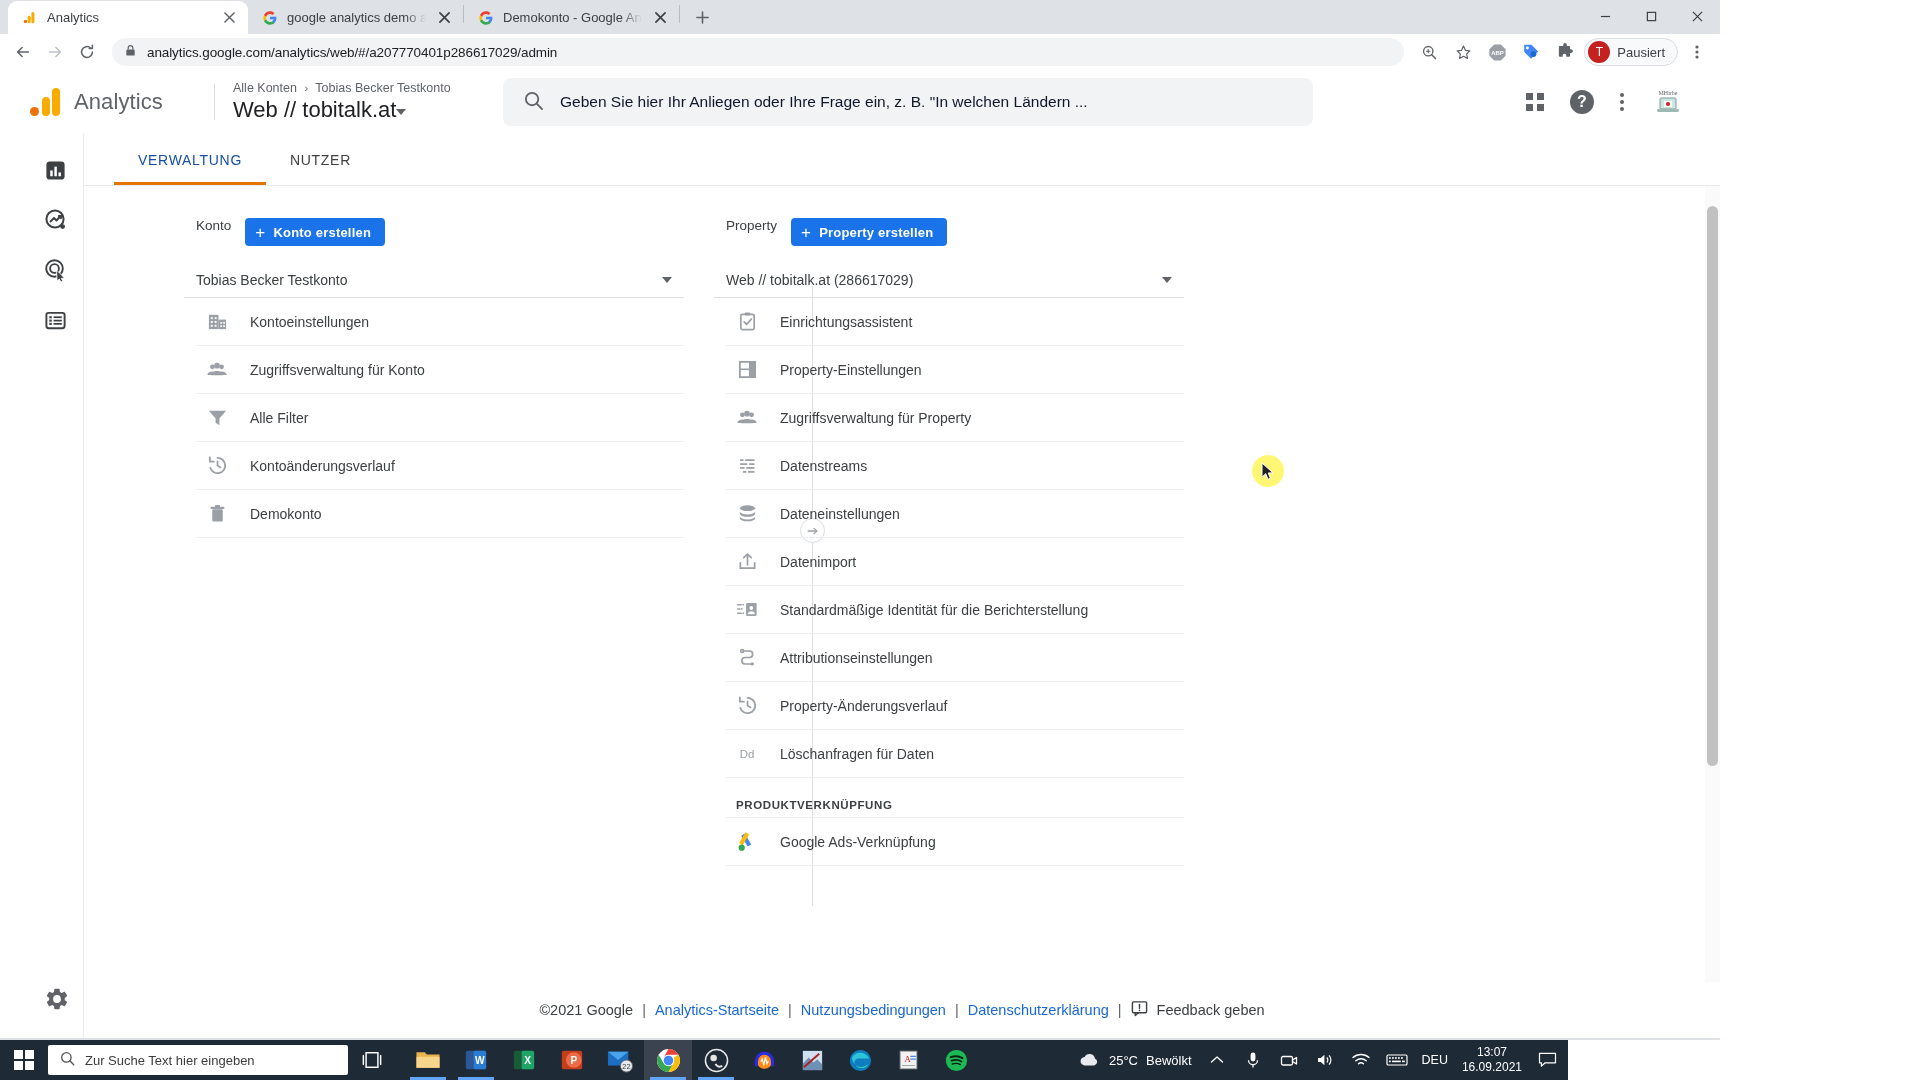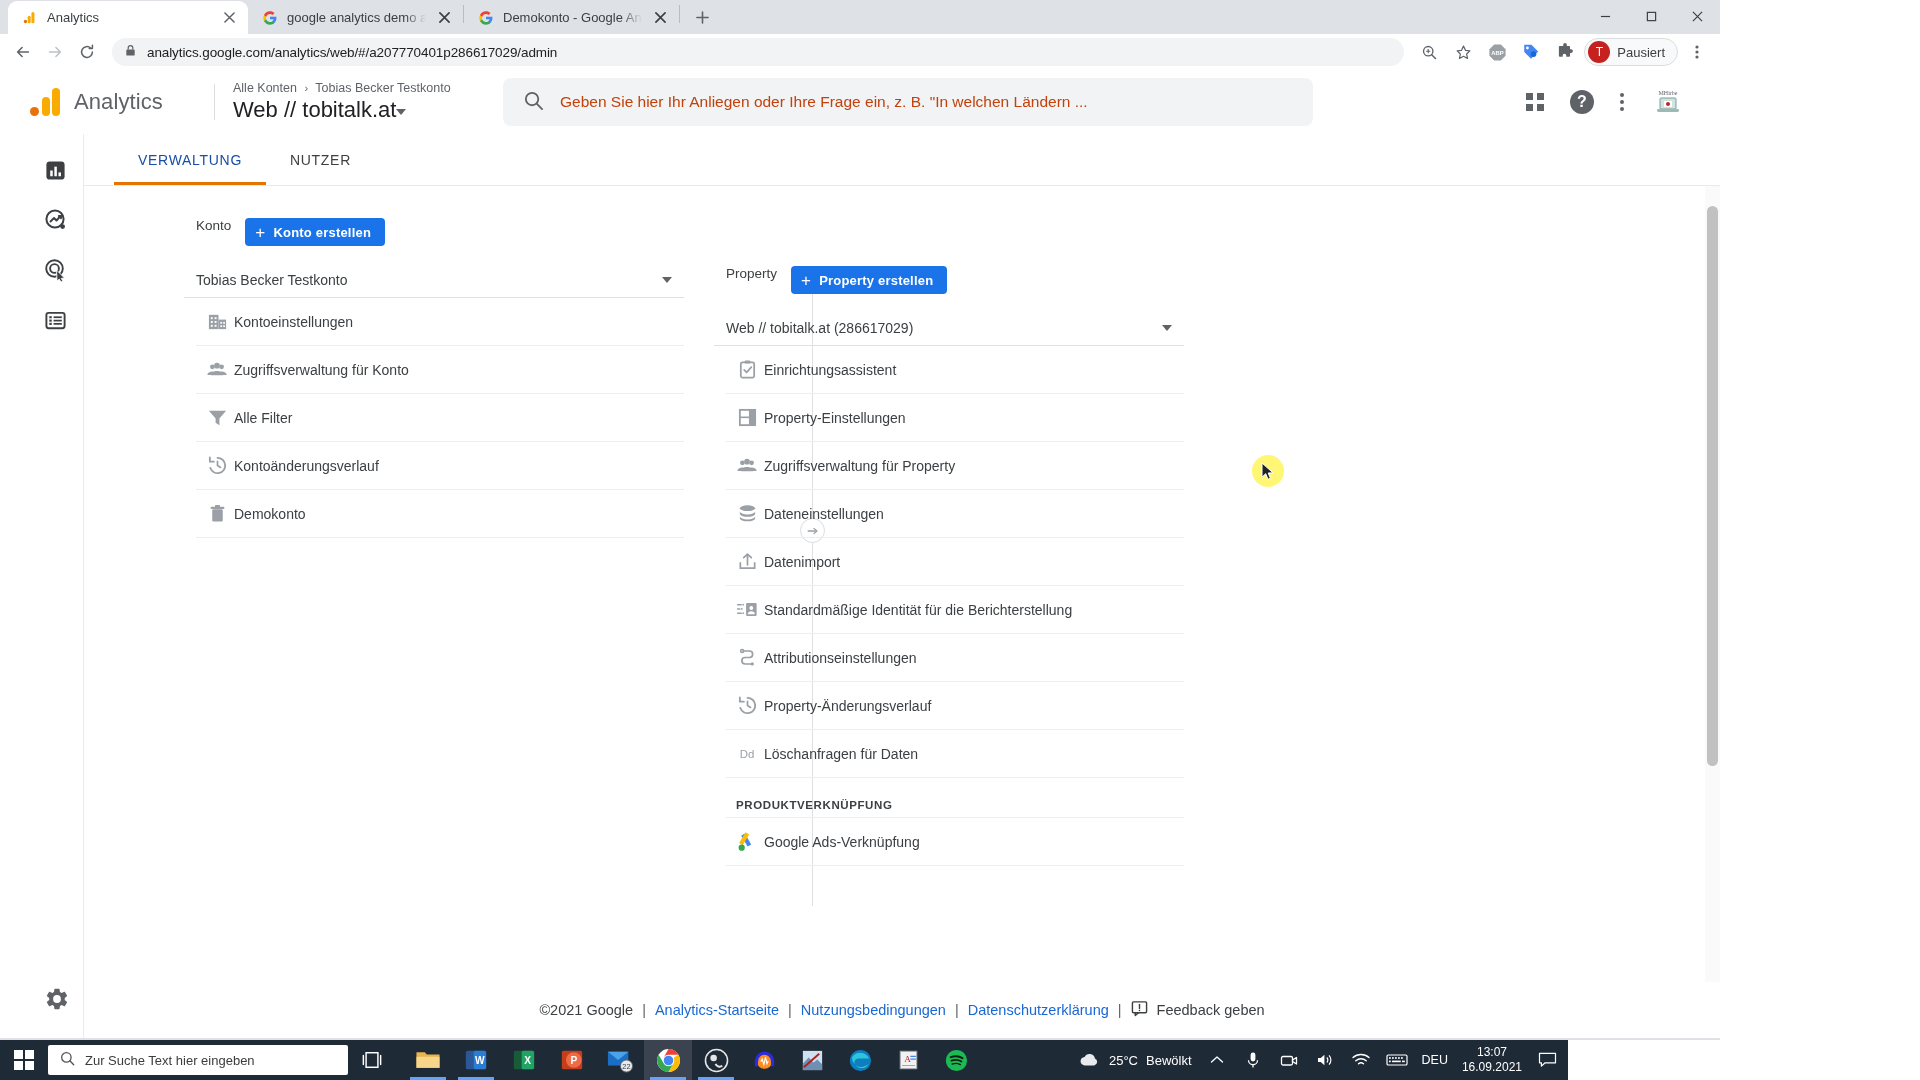--- a/index.html
+++ b/index.html
@@ -95,21 +95,21 @@
   .vdiv { width:1px; height:36px; background:#dadce0; margin: 0 18px 0 4px;}
   .acct-block { width: 250px; }
   .crumbs { font-size: 12.5px; color: #5f6368; margin-bottom: 2px; }
   .crumbs .chev { margin: 0 4px; font-size: 11px;}
   .prop-title { font-size: 22px; color: #202124; display:flex; align-items:center; }
   .prop-title .caret { width:0;height:0;border-left:5px solid transparent;border-right:5px solid transparent;border-top:6px solid #5f6368; margin-top:4px;}
   .ga-search {
     flex: 0 1 810px; height: 48px; background: #f1f3f4; border-radius: 8px;
     display: flex; align-items: center; gap: 16px; padding: 0 20px; margin-left: 20px;
   }
-  .ga-search .ph { font-size: 15.5px; color: #c2410c; white-space: nowrap; overflow: hidden;}
+  .ga-search .ph { font-size: 15.5px; color: #0f172a; white-space: nowrap; overflow: hidden;}
   .ga-head-right { margin-left: auto; display: flex; align-items: center; gap: 26px; padding-right: 16px;}
   .apps-grid { display: grid; grid-template-columns: 7px 7px; grid-gap: 4px; }
   .apps-grid i { width: 7px; height: 7px; background: #5f6368; display: block;}
   .help-circle {
     width: 24px; height: 24px; border-radius: 50%; background: #5f6368;
     color: #fff; font-size: 16px; font-weight: bold; display: flex;
     align-items: center; justify-content: center;
   }
   .kebab { display: flex; flex-direction: column; gap: 3px; }
   .kebab i { width: 4px; height: 4px; border-radius: 50%; background: #5f6368;}
@@ -138,41 +138,41 @@
   }
   .ga-tab.sel { color: #174ea6; }
   .ga-tab.sel::after {
     content:''; position:absolute; left:0; right:0; bottom:0; height:3px; background:#e37400;
   }
 
   .admin-scroll { flex: 1 1 auto; overflow: hidden; position: relative; background: #fff;}
   .columns { display: flex; padding: 32px 0 0 0; position: relative;}
   .col { position: relative; }
   .col-acct { width: 500px; margin-left: 100px;}
-  .col-prop { width: 470px; margin-left: 30px; margin-top: 48px;}
+  .col-prop { width: 470px; margin-left: 30px;}
 
   .col-head { display:flex; align-items:flex-start; gap: 14px; height: 34px; padding-left: 12px;}
   .col-head .lbl { font-size: 13.5px; color: #3c4043;}
   .btn-create {
     background: #1a73e8; color: #fff; border-radius: 4px; height: 28px;
     display: flex; align-items: center; gap: 8px; padding: 0 14px 0 10px;
     font-size: 13px; font-weight: bold; letter-spacing: .2px;
   }
   .btn-create .plus { font-size: 17px; font-weight: 400; line-height: 1;}
 
   .selector {
     display: flex; align-items: center; justify-content: space-between;
     height: 36px; margin-top: 10px; padding: 0 12px 0 12px;
     border-bottom: 1px solid #e0e0e0; font-size: 14px; color: #3c4043;
   }
   .selector .caret { width:0;height:0;border-left:5px solid transparent;border-right:5px solid transparent;border-top:6px solid #5f6368;}
 
   .menu-list { padding-left: 12px; }
   .menu-item {
-    height: 48px; display: flex; align-items: center; gap: 6px;
+    height: 48px; display: flex; align-items: center; gap: 22px;
     border-bottom: 1px solid #eceff1; font-size: 14px; color: #3c4043;
     padding-left: 10px;
   }
   .menu-item .ic { width: 22px; height: 22px; flex: 0 0 22px; color: #80868b; display:flex;align-items:center;justify-content:center;}
   .menu-item .txt { line-height: 1; }
   .section-label {
     height: 40px; display: flex; align-items: flex-end; padding: 0 0 6px 10px;
     font-size: 11.5px; font-weight: bold; letter-spacing: .6px; color: #3c4043;
     border-bottom: 1px solid #eceff1;
   }
@@ -643,20 +643,37 @@
                         <path d="M1.5 17.5c0-2.6 2.5-4 5.5-4s5.5 1.4 5.5 4z" fill="#9aa0a6"></path>
                         <path d="M11.5 17.5c0-2.6 2.5-4 5.5-4s5.5 1.4 5.5 4z" fill="#9aa0a6"></path>
                         <path d="M5.6 17.8c0-3 2.9-4.8 6.4-4.8s6.4 1.8 6.4 4.8z" fill="#9aa0a6"></path>
                       </svg>
                   </span>
                   <span class="txt">Zugriffsverwaltung für Property</span>
                 </div>
                 <div class="menu-item">
                   <span class="ic">
                     <svg width="21" height="21" viewBox="0 0 22 22">
+                        <g fill="#9aa0a6">
+                          <rect x="3" y="4.5" width="4" height="1.8" rx=".9"></rect>
+                          <rect x="8.5" y="4.5" width="10" height="1.8" rx=".9"></rect>
+                          <rect x="3" y="8.6" width="8" height="1.8" rx=".9"></rect>
+                          <rect x="12.5" y="8.6" width="6" height="1.8" rx=".9"></rect>
+                          <rect x="3" y="12.7" width="5" height="1.8" rx=".9"></rect>
+                          <rect x="9.5" y="12.7" width="9" height="1.8" rx=".9"></rect>
+                          <rect x="6" y="16.8" width="4" height="1.8" rx=".9"></rect>
+                          <rect x="11.5" y="16.8" width="7" height="1.8" rx=".9"></rect>
+                        </g>
+                      </svg>
+                  </span>
+                  <span class="txt">Datenstreams</span>
+                </div>
+                <div class="menu-item">
+                  <span class="ic">
+                    <svg width="21" height="21" viewBox="0 0 22 22">
                         <ellipse cx="11" cy="5.4" rx="8" ry="3" fill="#9aa0a6"></ellipse>
                         <path d="M3 9 a8 3 0 0 0 16 0 v2.4 a8 3 0 0 1 -16 0z" fill="#9aa0a6"></path>
                         <path d="M3 14.2 a8 3 0 0 0 16 0 v2 a8 3 0 0 1 -16 0z" fill="#9aa0a6"></path>
                       </svg>
                   </span>
                   <span class="txt">Dateneinstellungen</span>
                 </div>
                 <div class="menu-item">
                   <span class="ic">
                     <svg width="21" height="21" viewBox="0 0 22 22">

